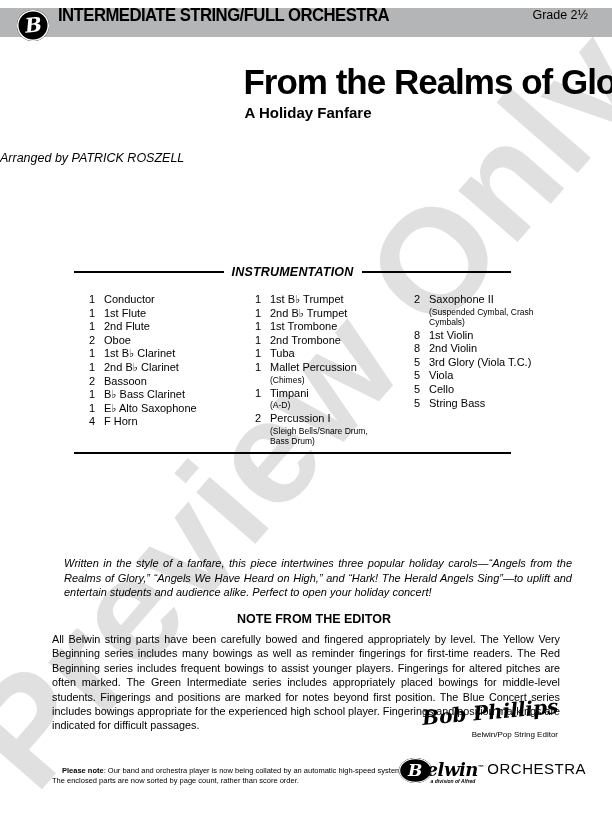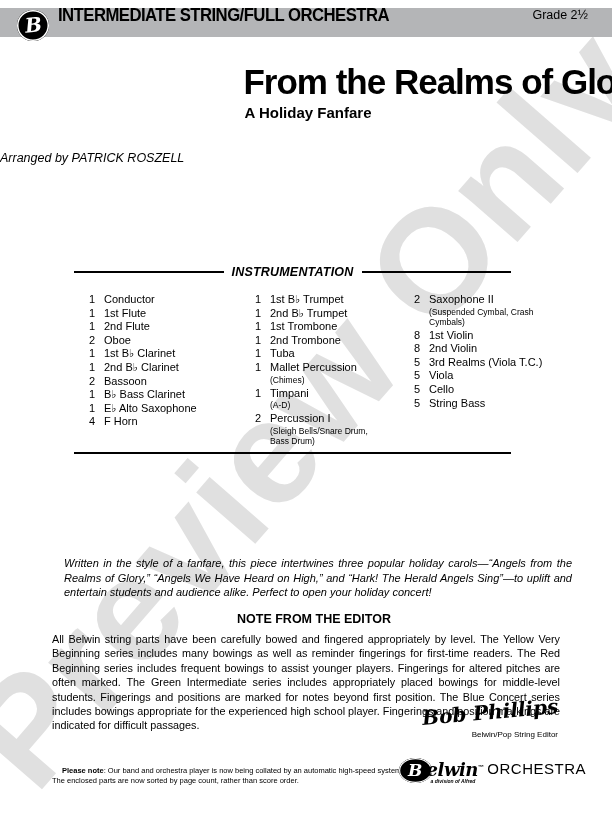--- a/index.html
+++ b/index.html
@@ -219,21 +219,21 @@
         <div class="irow">
             <span class="qty">8</span>
             <span class="iname">1st Violin</span>
           </div>
         <div class="irow">
             <span class="qty">8</span>
             <span class="iname">2nd Violin</span>
           </div>
         <div class="irow">
             <span class="qty">5</span>
-            <span class="iname">3rd Realms (Viola T.C.)</span>
+            <span class="iname">3rd Glory (Viola T.C.)</span>
           </div>
         <div class="irow">
             <span class="qty">5</span>
             <span class="iname">Viola</span>
           </div>
         <div class="irow">
             <span class="qty">5</span>
             <span class="iname">Cello</span>
           </div>
         <div class="irow">

